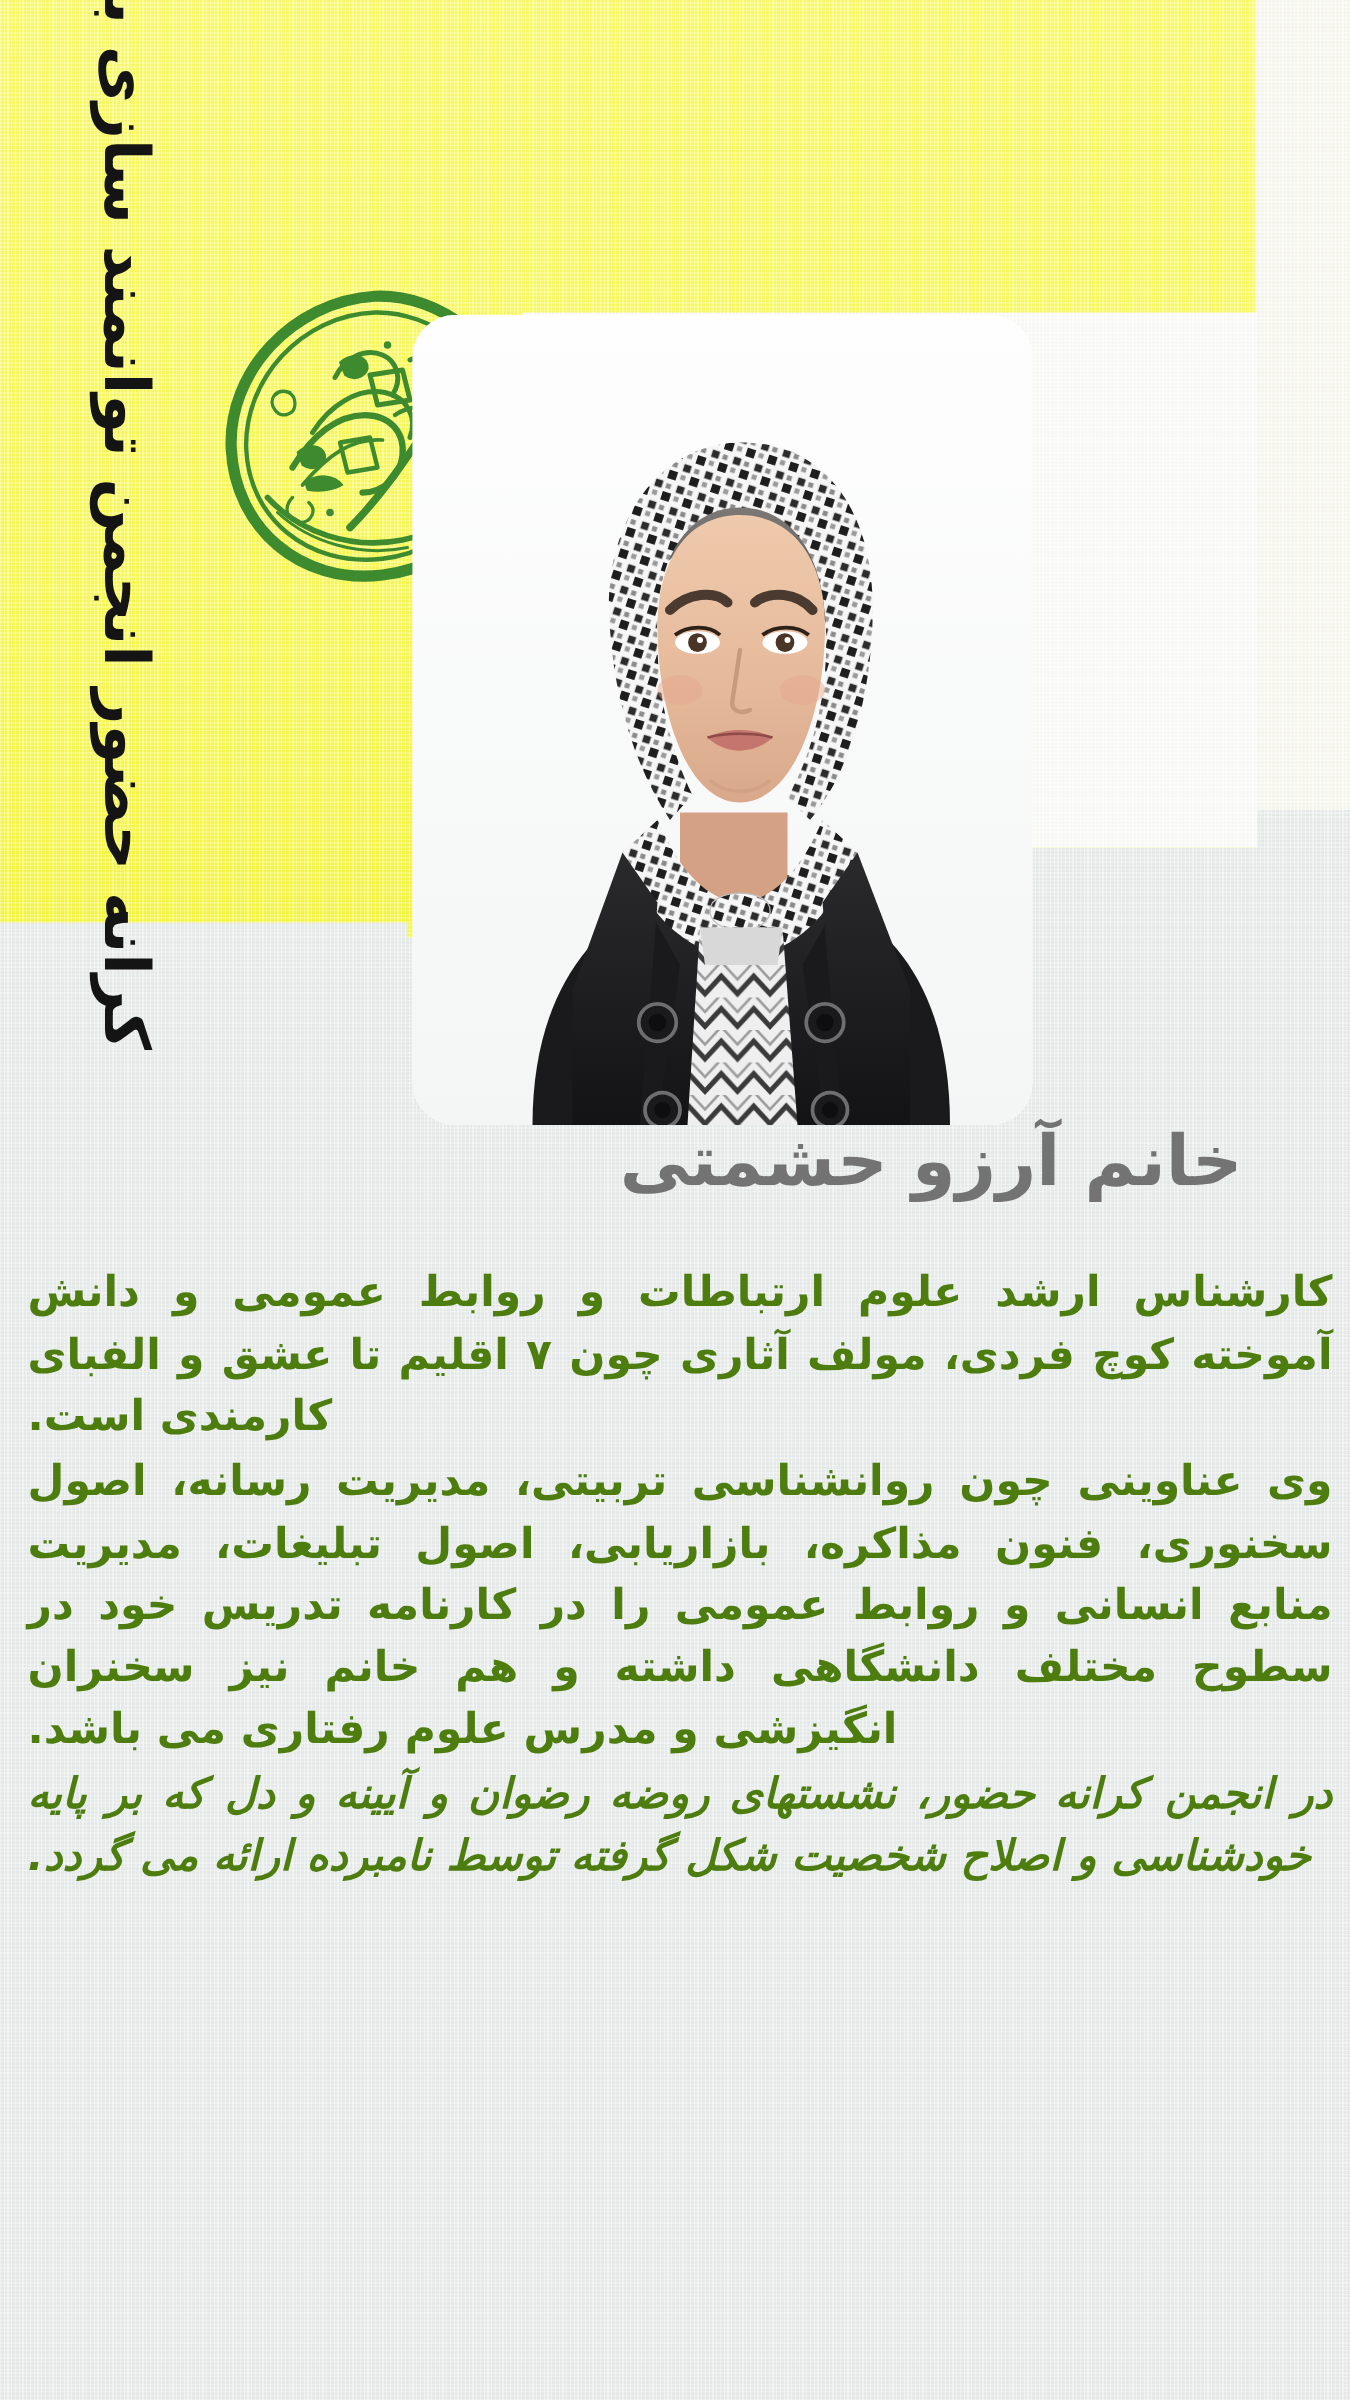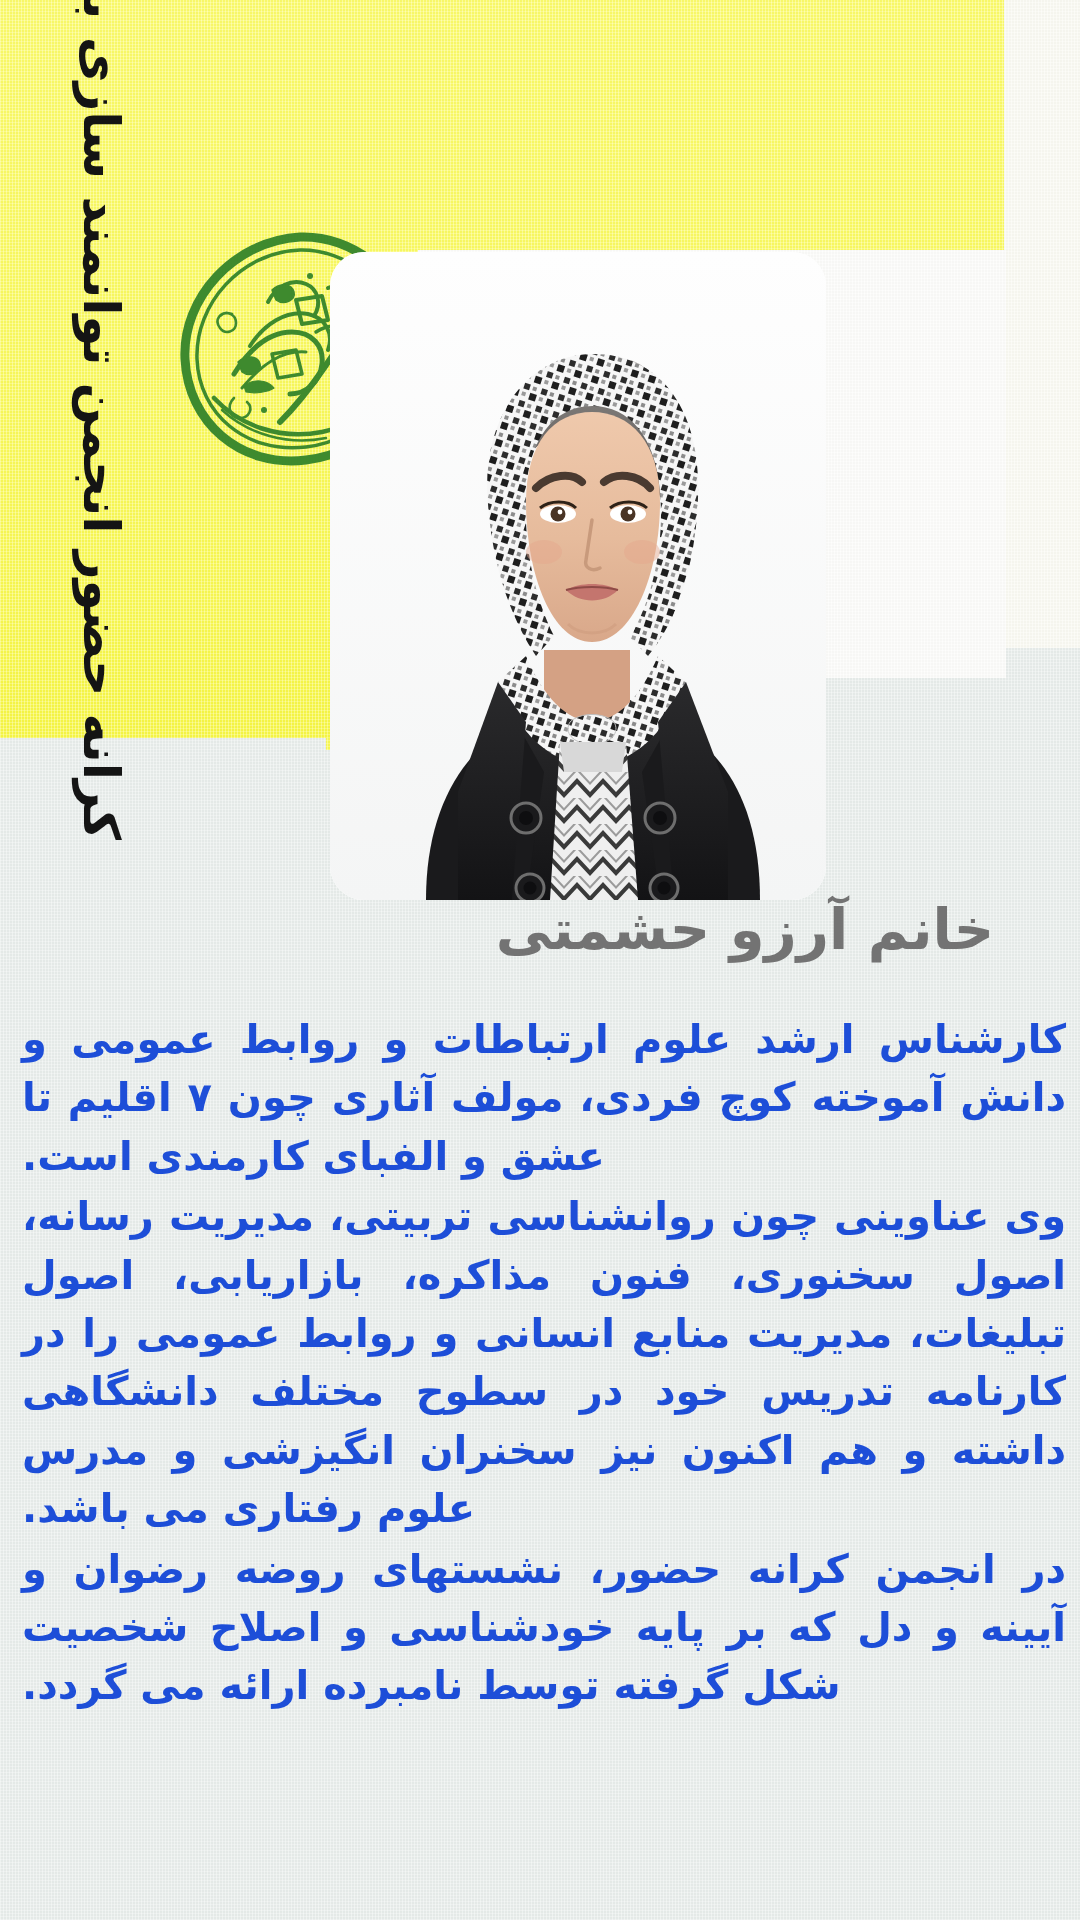--- a/index.html
+++ b/index.html
@@ -84,27 +84,27 @@
     position:absolute;right:86px;top:898px;
     font-size:56px;font-weight:700;color:#737373;
     direction:rtl;text-align:right;line-height:1.15;
     letter-spacing:-0.5px;
   }
 
   
   .body-text{
     position:absolute;left:22px;right:14px;top:1010px;
     direction:rtl;text-align:justify;
-    color:#1d4ed8;
-    font-size:40px;
+    color:#4d7c0f;
+    font-size:34px;
     font-weight:700;
     line-height:1.46;
   }
   .body-text p{margin:0 0 2px 0;text-align:justify;text-align-last:left;}
-  .body-text p:last-child{margin-bottom:0;}
+  .body-text p:last-child{margin-bottom:0;font-style:italic;}
 </style>
 </head>
 <body>
 
 <div id="stage">
 
   <div class="bg-bottom"></div>
   <div class="bg-yellow"></div>
   <div class="bg-right-strip"></div>
   <div class="bg-white-wedge"></div>
@@ -262,17 +262,17 @@
 
         <rect width="496" height="648" fill="none"></rect>
       </g>
     </svg>
   </div>
 
   <div class="headline">خانم آرزو حشمتی</div>
 
   <div class="body-text">
     <p>کارشناس ارشد علوم ارتباطات و روابط عمومی و دانش آموخته کوچ فردی، مولف آثاری چون ۷ اقلیم تا عشق و الفبای کارمندی است.</p>
-    <p>وی عناوینی چون روانشناسی تربیتی، مدیریت رسانه، اصول سخنوری، فنون مذاکره، بازاریابی، اصول تبلیغات، مدیریت منابع انسانی و روابط عمومی را در کارنامه تدریس خود در سطوح مختلف دانشگاهی داشته و هم اکنون نیز سخنران انگیزشی و مدرس علوم رفتاری می باشد.</p>
+    <p>وی عناوینی چون روانشناسی تربیتی، مدیریت رسانه، اصول سخنوری، فنون مذاکره، بازاریابی، اصول تبلیغات، مدیریت منابع انسانی و روابط عمومی را در کارنامه تدریس خود در سطوح مختلف دانشگاهی داشته و هم خانم نیز سخنران انگیزشی و مدرس علوم رفتاری می باشد.</p>
     <p>در انجمن کرانه حضور، نشستهای روضه رضوان و آیینه و دل که بر پایه خودشناسی و اصلاح شخصیت شکل گرفته توسط نامبرده ارائه می گردد.</p>
   </div>
 
 </div>
 
 </body></html>

